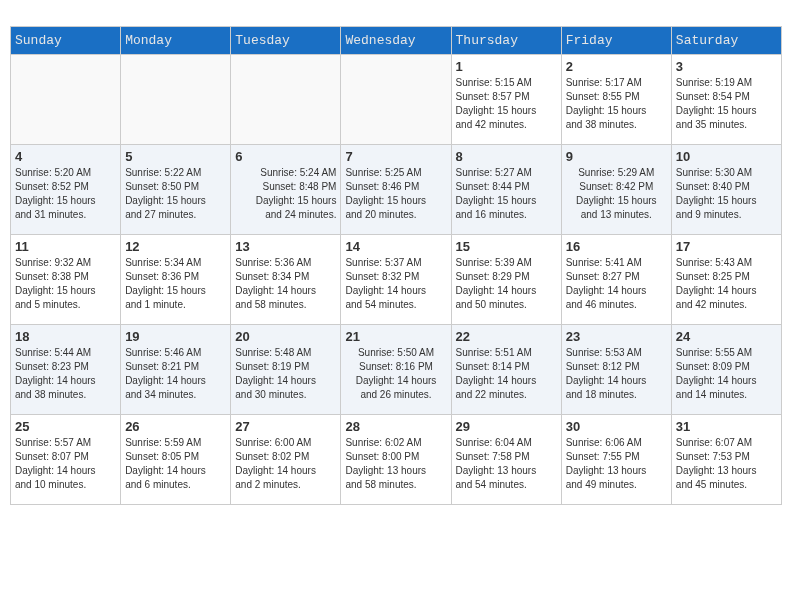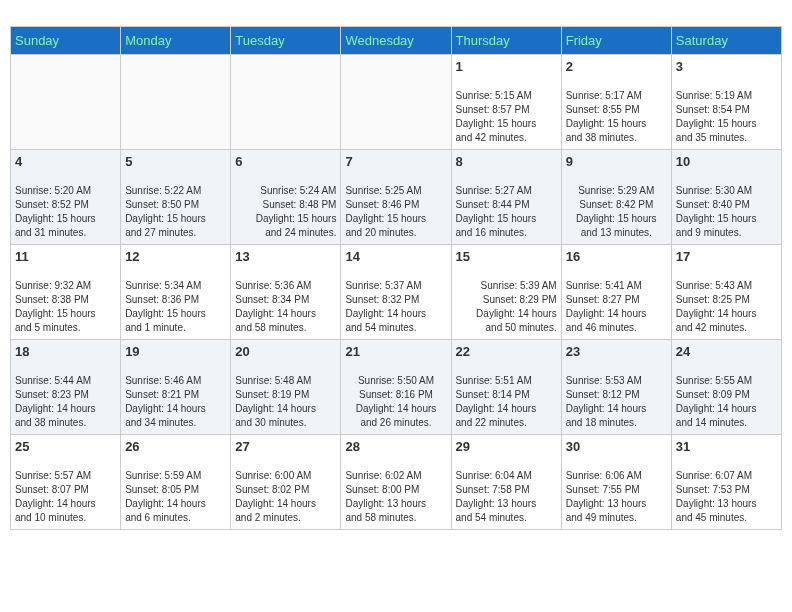--- a/index.html
+++ b/index.html
@@ -55,26 +55,27 @@
       color: #555;
       margin-top: 2px;
     }
     .calendar {
       width: 100%;
       border-collapse: collapse;
       font-size: 11px;
     }
     .calendar th {
       background-color: #1a6fc4;
-      color: #86efac;
+      color: #e5e5e5;
       padding: 6px 4px;
       text-align: left;
       font-size: 13px;
       font-weight: normal;
       border: 1px solid #ccc;
+      font-family: Liberation Mono, monospace;
     }
     .calendar td {
       border: 1px solid #ccc;
       vertical-align: top;
       padding: 4px;
       width: calc(100% / 7);
       height: 90px;
       background: #fff;
     }
     .calendar td.empty {
@@ -86,21 +87,20 @@
     .day-number {
       font-size: 13px;
       font-weight: bold;
       color: #333;
       margin-bottom: 2px;
     }
     .day-info {
       font-size: 10px;
       color: #333;
       line-height: 1.4;
-      margin-top: 15px;
     }
   </style>
 </head>
 <body>
 
 <div class="header">
 </div>
 
 <table class="calendar">
   <thead>
@@ -217,21 +217,21 @@
         </td>
         <td>
           <div class="day-number">14</div>
           <div class="day-info" style="white-space: pre-line;">Sunrise: 5:37 AM
 Sunset: 8:32 PM
 Daylight: 14 hours
 and 54 minutes.</div>
         </td>
         <td>
           <div class="day-number">15</div>
-          <div class="day-info" style="white-space: pre-line; text-align: right;">Sunrise: 5:39 AM
+          <div class="day-info" style="white-space: pre-line;">Sunrise: 5:39 AM
 Sunset: 8:29 PM
 Daylight: 14 hours
 and 50 minutes.</div>
         </td>
         <td>
           <div class="day-number">16</div>
           <div class="day-info" style="white-space: pre-line;">Sunrise: 5:41 AM
 Sunset: 8:27 PM
 Daylight: 14 hours
 and 46 minutes.</div>

